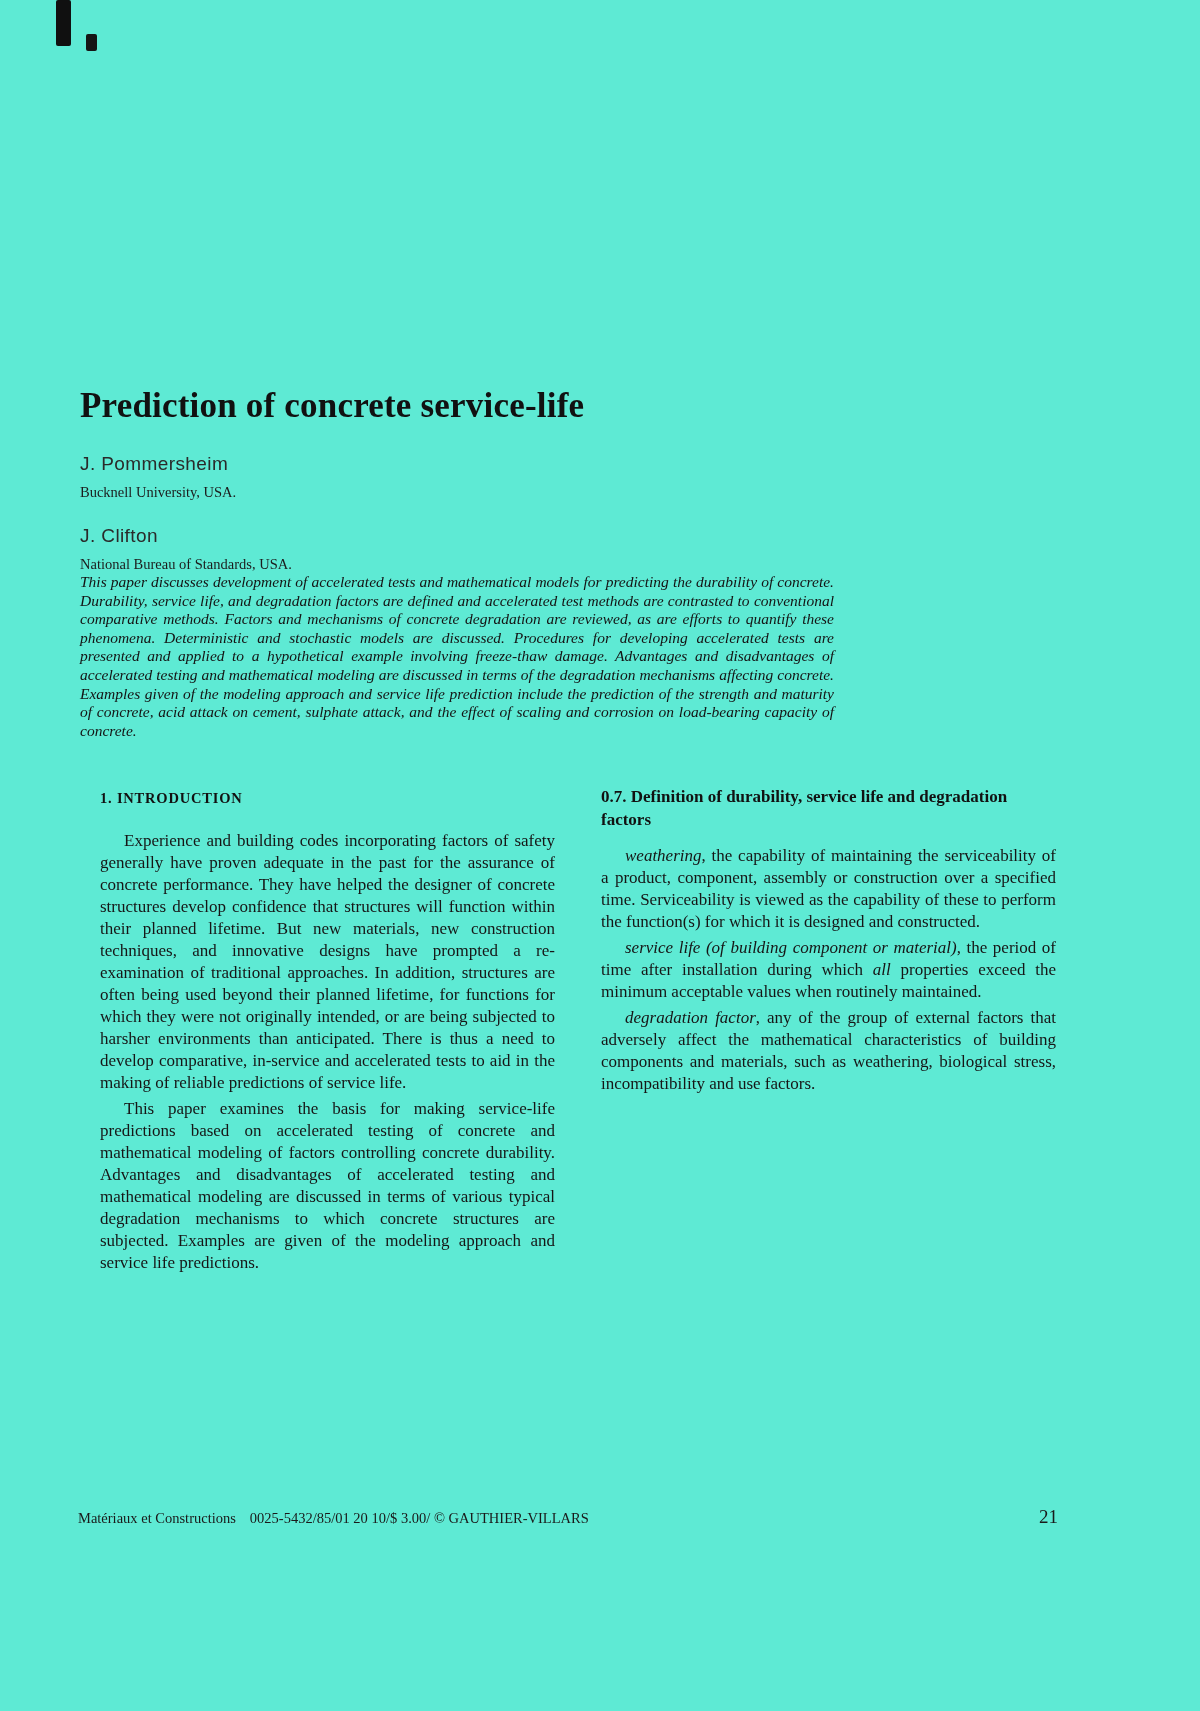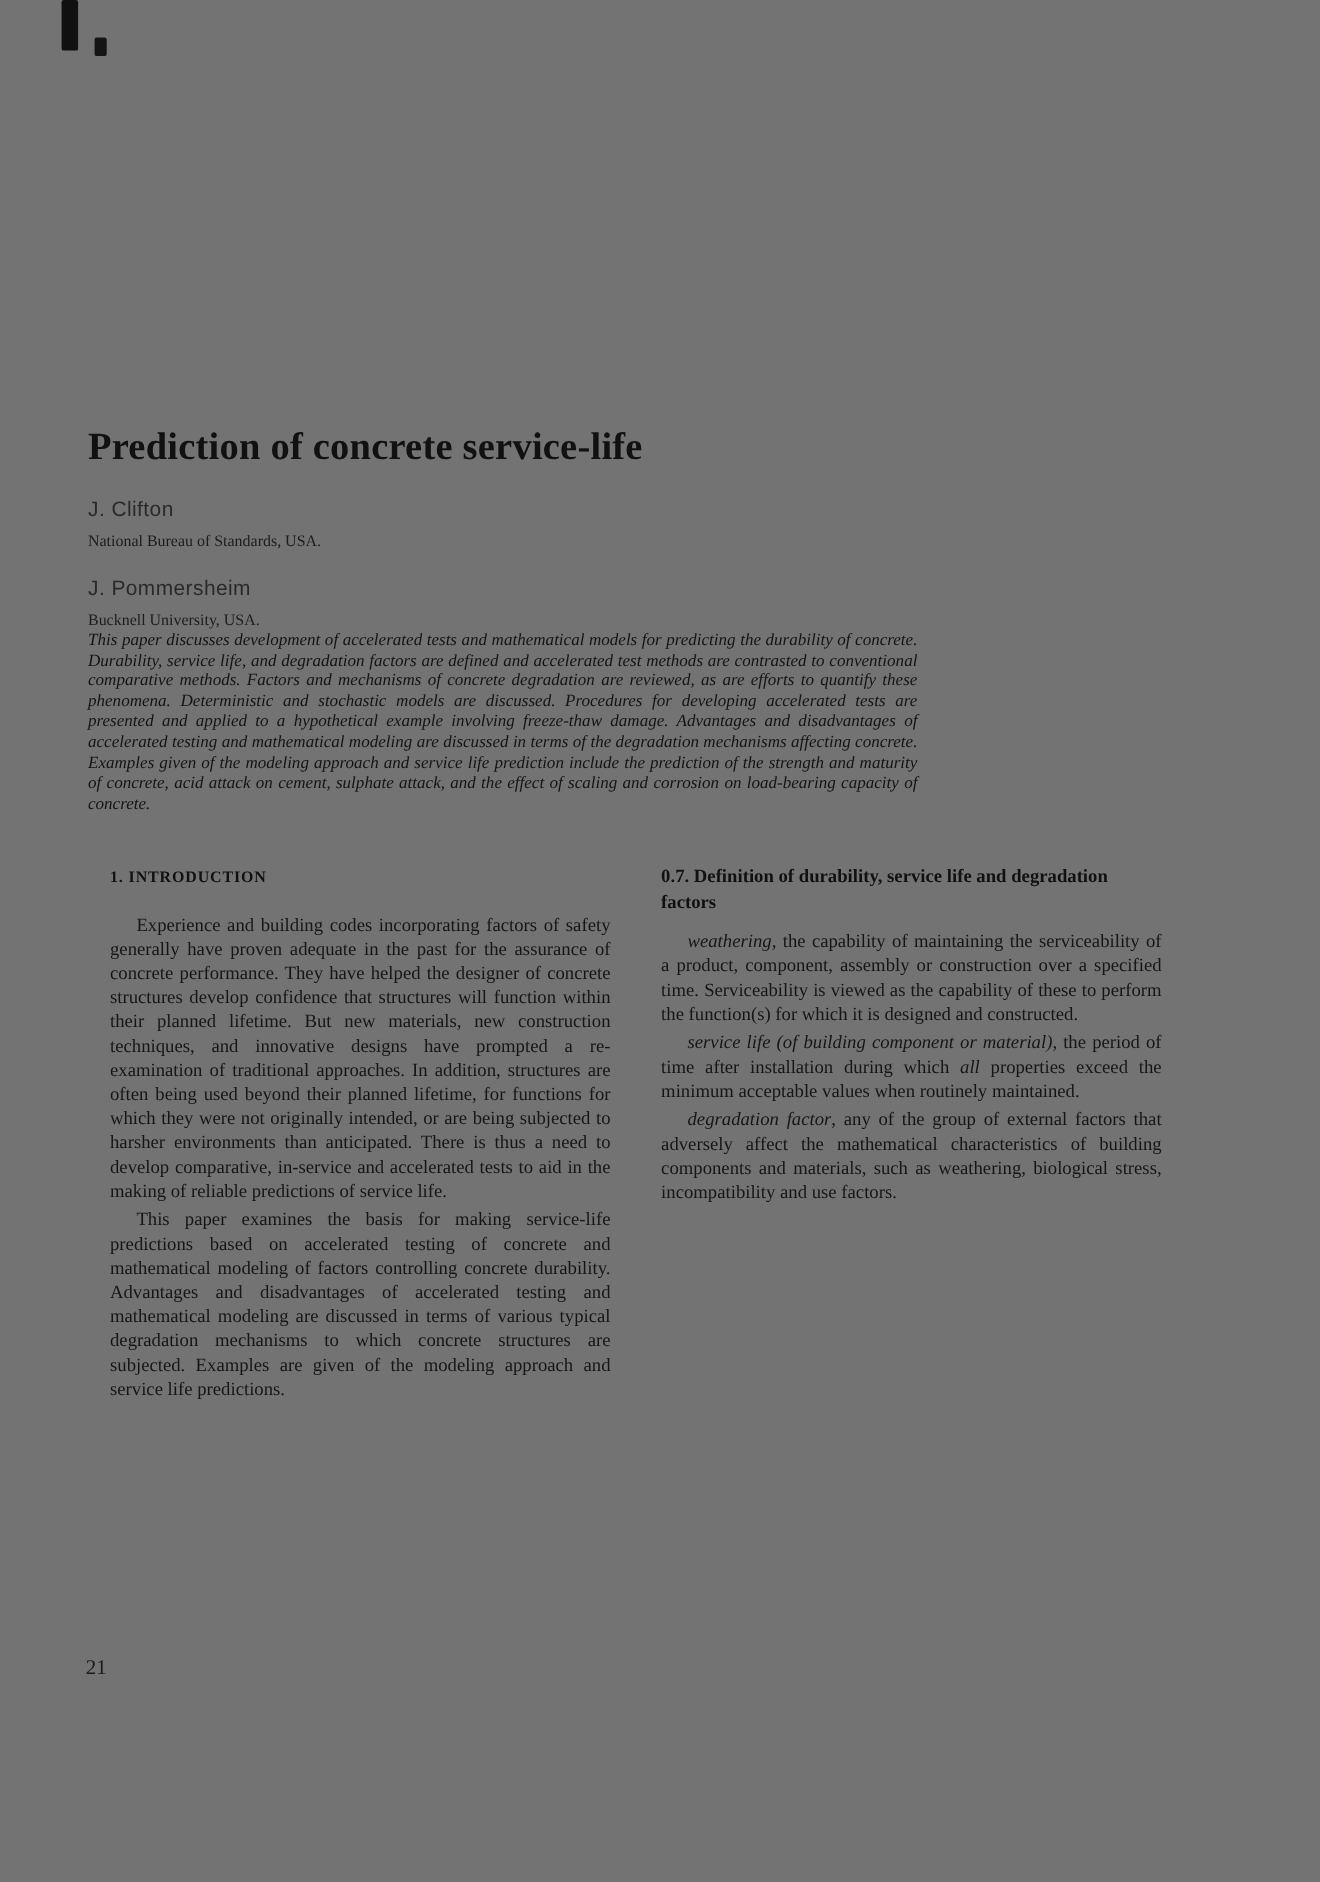--- a/index.html
+++ b/index.html
@@ -1,21 +1,21 @@
 <!DOCTYPE html>
 <html lang="en"><head>
 <meta charset="utf-8">
 <style>
   * { margin: 0; padding: 0; box-sizing: border-box; }
   html, body { background: #e9e9e9; }
   .page {
     position: relative;
     width: 1200px;
     height: 1711px;
-    background: #737373;
+    background: #5eead4;
     font-family: "Liberation Serif", serif;
     color: #151515;
     overflow: hidden;
     margin: 0 auto;
   }
   
   .artifact-1 {
     position: absolute; left: 56px; top: 0px;
     width: 15px; height: 46px; background: #101010;
     border-radius: 2px;
@@ -112,27 +112,27 @@
 <div class="page">
 
   <div class="artifact-1"></div>
   <div class="artifact-2"></div>
 
   <div class="content">
 
     <h1 class="title">Prediction of concrete service-life</h1>
 
     <div class="author-block">
-      <div class="author-name">J. Clifton</div>
-      <div class="author-aff">National Bureau of Standards, USA.</div>
+      <div class="author-name">J. Pommersheim</div>
+      <div class="author-aff">Bucknell University, USA.</div>
     </div>
 
     <div class="author-block">
-      <div class="author-name">J. Pommersheim</div>
-      <div class="author-aff">Bucknell University, USA.</div>
+      <div class="author-name">J. Clifton</div>
+      <div class="author-aff">National Bureau of Standards, USA.</div>
     </div>
 
     <p class="abstract">This paper discusses development of accelerated tests and mathematical models for predicting the durability of concrete. Durability, service life, and degradation factors are defined and accelerated test methods are contrasted to conventional comparative methods. Factors and mechanisms of concrete degradation are reviewed, as are efforts to quantify these phenomena. Deterministic and stochastic models are discussed. Procedures for developing accelerated tests are presented and applied to a hypothetical example involving freeze-thaw damage. Advantages and disadvantages of accelerated testing and mathematical modeling are discussed in terms of the degradation mechanisms affecting concrete. Examples given of the modeling approach and service life prediction include the prediction of the strength and maturity of concrete, acid attack on cement, sulphate attack, and the effect of scaling and corrosion on load-bearing capacity of concrete.</p>
 
     <div class="columns">
 
       <div class="col col-left">
         <h2>1. INTRODUCTION</h2>
         <p>Experience and building codes incorporating factors of safety generally have proven adequate in the past for the assurance of concrete performance. They have helped the designer of concrete structures develop confidence that structures will function within their planned lifetime. But new materials, new construction techniques, and innovative designs have prompted a re-examination of traditional approaches. In addition, structures are often being used beyond their planned lifetime, for functions for which they were not originally intended, or are being subjected to harsher environments than anticipated. There is thus a need to develop comparative, in-service and accelerated tests to aid in the making of reliable predictions of service life.</p>
         <p>This paper examines the basis for making service-life predictions based on accelerated testing of concrete and mathematical modeling of factors controlling concrete durability. Advantages and disadvantages of accelerated testing and mathematical modeling are discussed in terms of various typical degradation mechanisms to which concrete structures are subjected. Examples are given of the modeling approach and service life predictions.</p>
@@ -143,16 +143,20 @@
         <p><i>weathering</i><span>, the capability of maintaining the serviceability of a product, component, assembly or construction over a specified time. Serviceability is viewed as the capability of these to perform the function(s) for which it is designed and constructed.</span></p>
         <p><i>service life (of building component or material)</i><span>, the period of time after installation during which </span><i>all</i><span> properties exceed the minimum acceptable values when routinely maintained.</span></p>
         <p><i>degradation factor</i><span>, any of the group of external factors that adversely affect the mathematical characteristics of building components and materials, such as weathering, biological stress, incompatibility and use factors.</span></p>
       </div>
 
     </div>
 
   </div>
 
   <div class="footer">
+    <div class="journal-info">
+      <span>Matériaux et Constructions</span>
+      <span>0025-5432/85/01 20 10/$ 3.00/ © GAUTHIER-VILLARS</span>
+    </div>
     <span class="page-number">21</span>
   </div>
 
 </div>
 
 </body></html>

